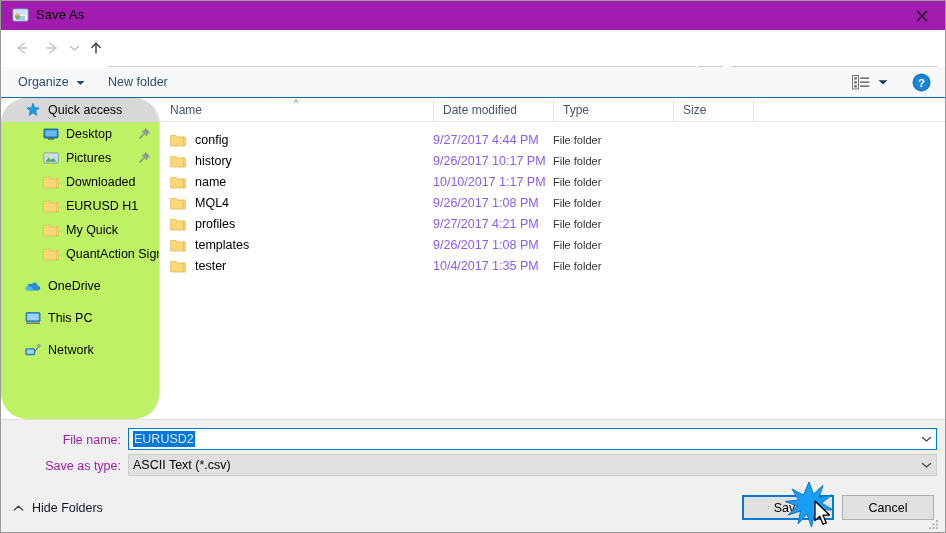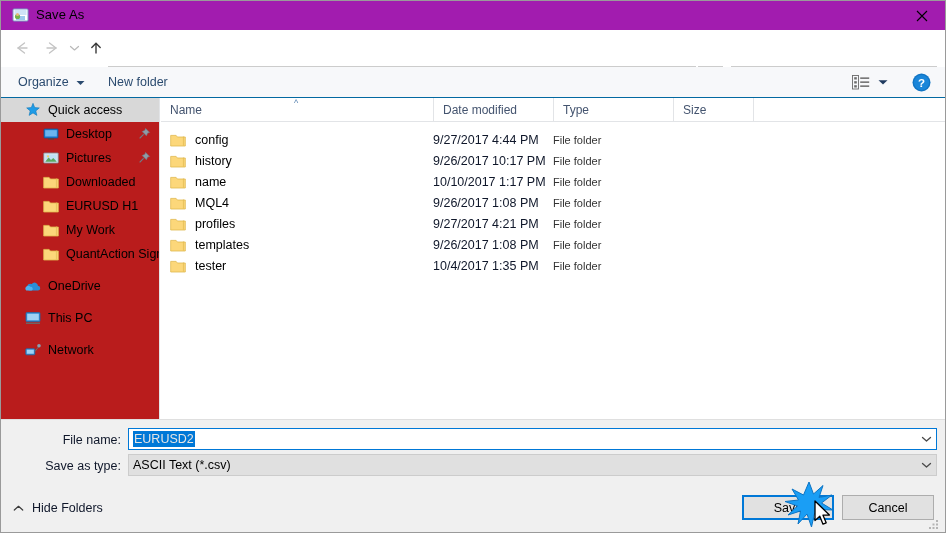--- a/index.html
+++ b/index.html
@@ -187,24 +187,25 @@
     position: absolute;
     left: 911px; top: 6px;
     width: 19px; height: 19px;
   }
 
   
   .sidebar {
     position: absolute;
     left: 0; top: 97px;
     width: 159px; height: 321px;
-    background: #b91c1c;
+    background: #bef264;
     border-right: 1px solid #e2e4e7;
     box-sizing: border-box;
     overflow: hidden;
+    border-radius: 26px;
   }
   .nav-row {
     position: relative;
     height: 24px;
     display: flex;
     align-items: center;
     font-size: 12.5px;
     color: #000000;
     white-space: nowrap;
   }
@@ -272,21 +273,21 @@
     color: #000;
   }
   .cell-name .f-icon {
     width: 16px; height: 14px;
     margin-right: 9px;
     flex: 0 0 auto;
   }
   .cell-date {
     position: absolute;
     left: 272px;
-    color: #0f172a;
+    color: #8b5cf6;
     font-size: 12.5px;
   }
   .cell-type {
     position: absolute;
     left: 392px;
     color: #333333;
     font-size: 11px;
   }
   .cell-size {
     position: absolute;
@@ -300,21 +301,21 @@
     position: absolute;
     left: 0; top: 418px;
     width: 944px; height: 113px;
     background: #f0f0f0;
     border-top: 1px solid #dfdfdf;
     box-sizing: border-box;
   }
   .lbl {
     position: absolute;
     font-size: 12.5px;
-    color: #0f172a;
+    color: #a21caf;
     text-align: right;
   }
   .lbl-filename { left: 8px; top: 13px; width: 112px; }
   .lbl-savetype { left: 8px; top: 39px; width: 112px; }
 
   .combo {
     position: absolute;
     height: 22px;
     box-sizing: border-box;
     background: #ffffff;
@@ -591,21 +592,21 @@
       <span class="nv-label">EURUSD H1</span>
     </div>
 
     <div class="nav-row indent-1">
       <span class="nv-icon">
         <svg width="16" height="14" viewBox="0 0 16 14">
           <path d="M0.7 2.4 h5.4 l1.3 1.6 H15.3 v9 H0.7 z" fill="#fcd77a" stroke="#e0b94f" stroke-width="0.8"></path>
           <path d="M13.4 3.4 v9.2" stroke="#e0b94f" stroke-width="0.7" fill="none"></path>
         </svg>
       </span>
-      <span class="nv-label">My Work</span>
+      <span class="nv-label">My Quick</span>
     </div>
 
     <div class="nav-row indent-1">
       <span class="nv-icon">
         <svg width="16" height="14" viewBox="0 0 16 14">
           <path d="M0.7 2.4 h5.4 l1.3 1.6 H15.3 v9 H0.7 z" fill="#fcd77a" stroke="#e0b94f" stroke-width="0.8"></path>
           <path d="M13.4 3.4 v9.2" stroke="#e0b94f" stroke-width="0.7" fill="none"></path>
         </svg>
       </span>
       <span class="nv-label">QuantAction Signal</span>

